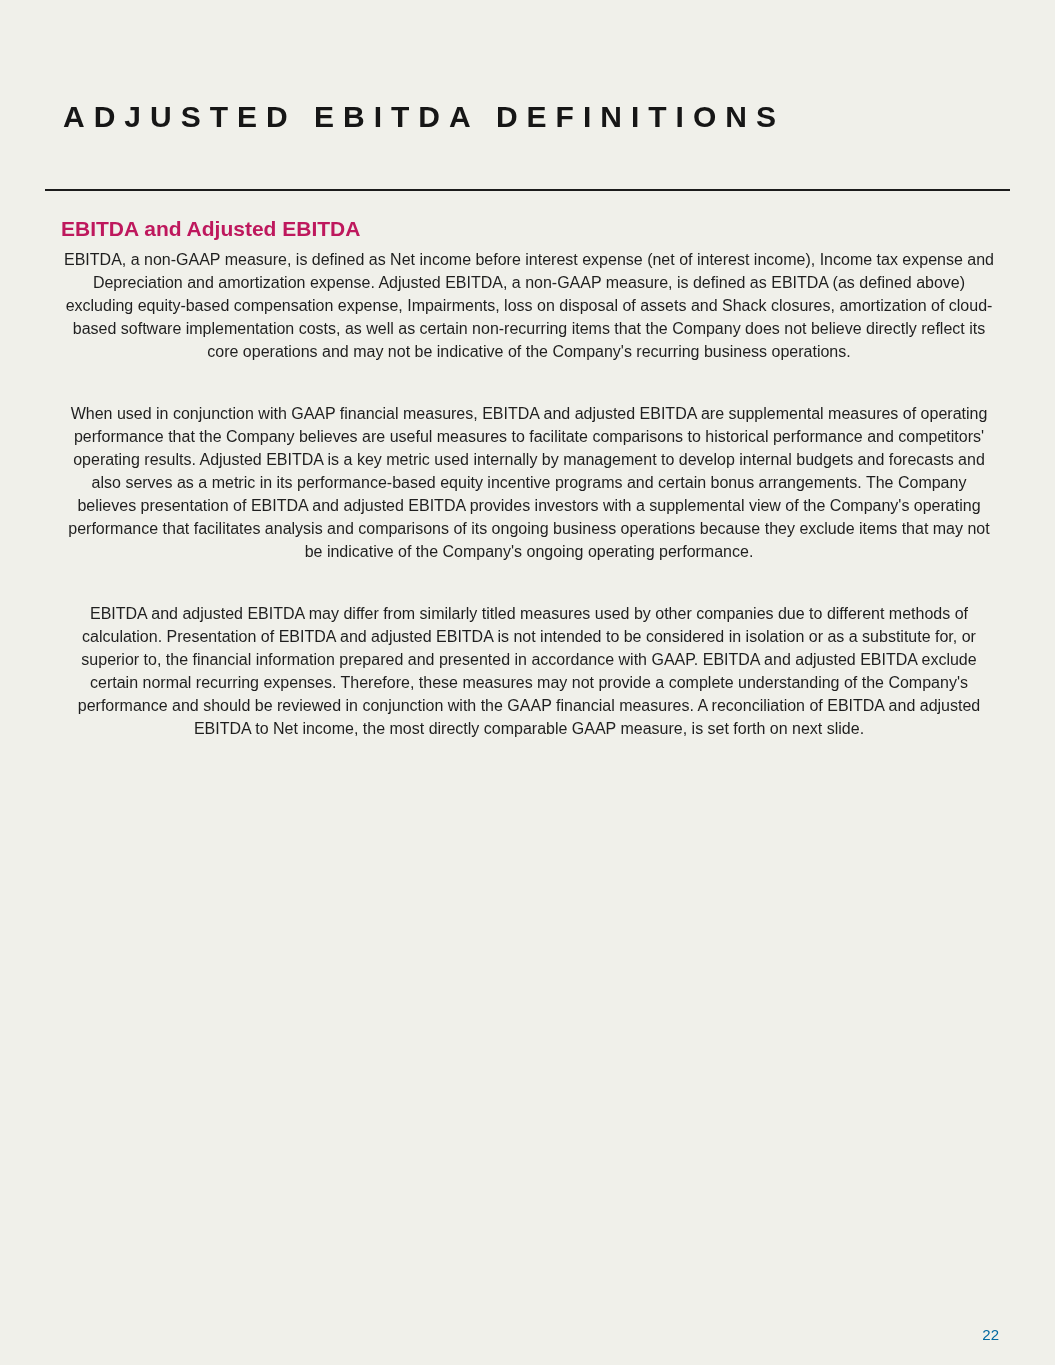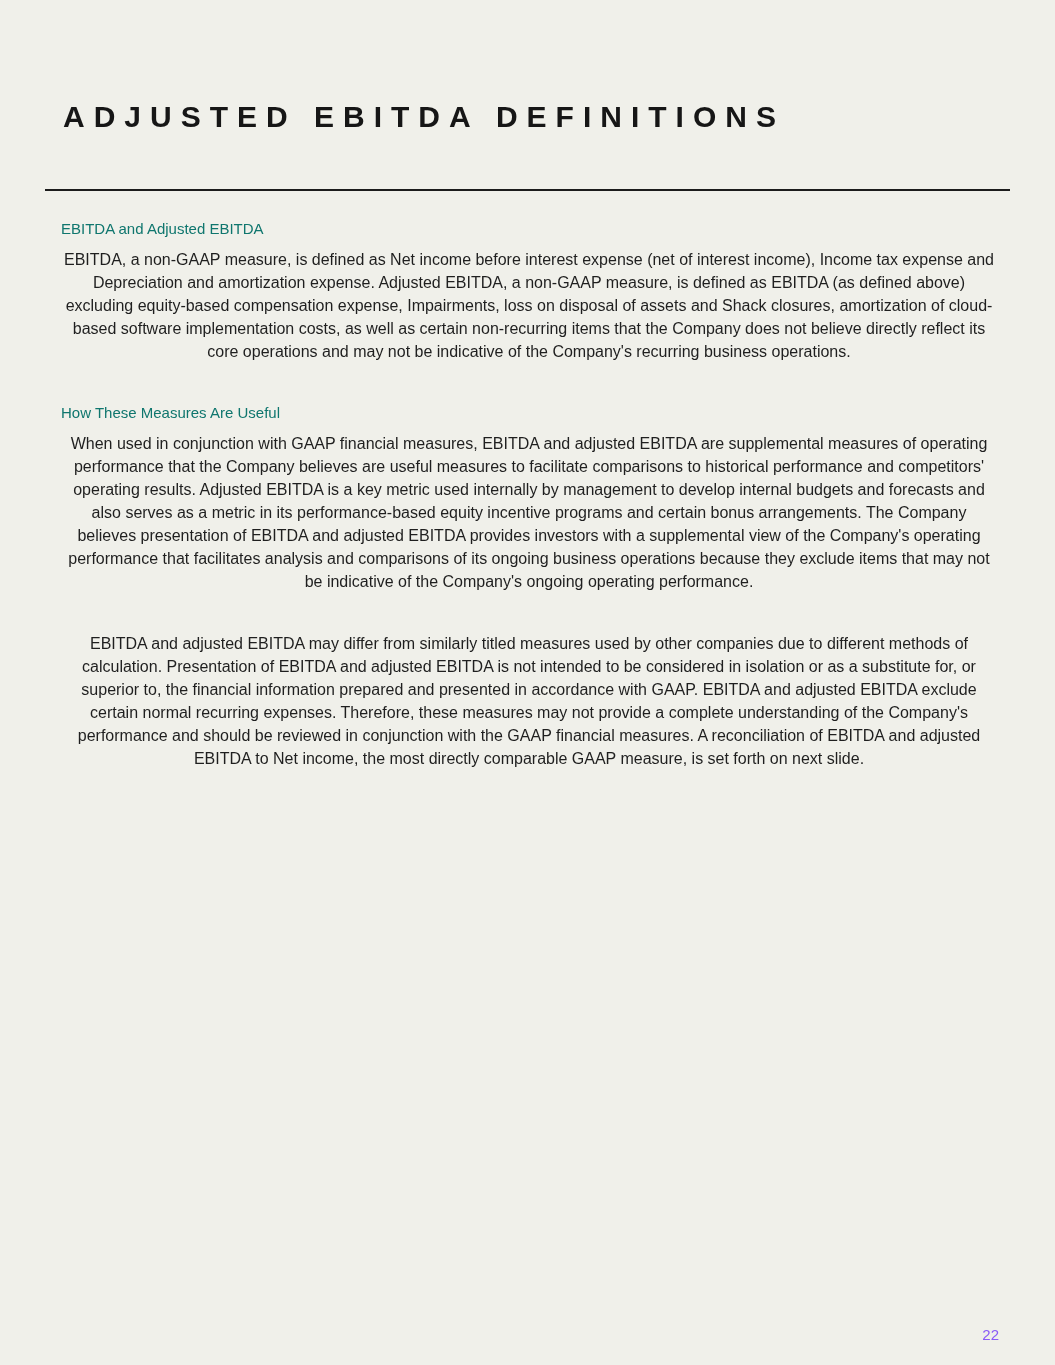--- a/index.html
+++ b/index.html
@@ -40,60 +40,59 @@
   .content {
     position: absolute;
     left: 61px;
     top: 218px;
     width: 936px;
   }
   .section {
     margin-bottom: 39px;
   }
   .section-heading {
-    font-size: 15px;
-    font-weight: normal;
-    color: #0f766e;
+    font-size: 21px;
+    font-weight: bold;
+    color: #be185d;
     margin: 0 0 8px 0;
     line-height: 22px;
   }
   .section-body {
     font-size: 16px;
     font-weight: normal;
     color: #1f1f1f;
     margin: 0;
     line-height: 23px;
     text-align: center;
   }
   .page-number {
     position: absolute;
     right: 55px;
     bottom: 22px;
     font-size: 15px;
-    color: #8b5cf6;
+    color: #0369a1;
   }
 </style>
 </head>
 <body>
 
 <div class="page">
 
   <h1 class="slide-title">ADJUSTED EBITDA DEFINITIONS</h1>
 
   <div class="divider"></div>
 
   <div class="content">
 
     <div class="section">
       <h2 class="section-heading">EBITDA and Adjusted EBITDA</h2>
       <p class="section-body">EBITDA, a non-GAAP measure, is defined as Net income before interest expense (net of interest income), Income tax expense and Depreciation and amortization expense. Adjusted EBITDA, a non-GAAP measure, is defined as EBITDA (as defined above) excluding equity-based compensation expense, Impairments, loss on disposal of assets and Shack closures, amortization of cloud-based software implementation costs, as well as certain non-recurring items that the Company does not believe directly reflect its core operations and may not be indicative of the Company's recurring business operations.</p>
     </div>
 
     <div class="section">
-      <h2 class="section-heading">How These Measures Are Useful</h2>
       <p class="section-body">When used in conjunction with GAAP financial measures, EBITDA and adjusted EBITDA are supplemental measures of operating performance that the Company believes are useful measures to facilitate comparisons to historical performance and competitors' operating results. Adjusted EBITDA is a key metric used internally by management to develop internal budgets and forecasts and also serves as a metric in its performance-based equity incentive programs and certain bonus arrangements. The Company believes presentation of EBITDA and adjusted EBITDA provides investors with a supplemental view of the Company's operating performance that facilitates analysis and comparisons of its ongoing business operations because they exclude items that may not be indicative of the Company's ongoing operating performance.</p>
     </div>
 
     <div class="section">
       <p class="section-body">EBITDA and adjusted EBITDA may differ from similarly titled measures used by other companies due to different methods of calculation. Presentation of EBITDA and adjusted EBITDA is not intended to be considered in isolation or as a substitute for, or superior to, the financial information prepared and presented in accordance with GAAP. EBITDA and adjusted EBITDA exclude certain normal recurring expenses. Therefore, these measures may not provide a complete understanding of the Company's performance and should be reviewed in conjunction with the GAAP financial measures. A reconciliation of EBITDA and adjusted EBITDA to Net income, the most directly comparable GAAP measure, is set forth on next slide.</p>
     </div>
 
   </div>
 
   <div class="page-number">22</div>

